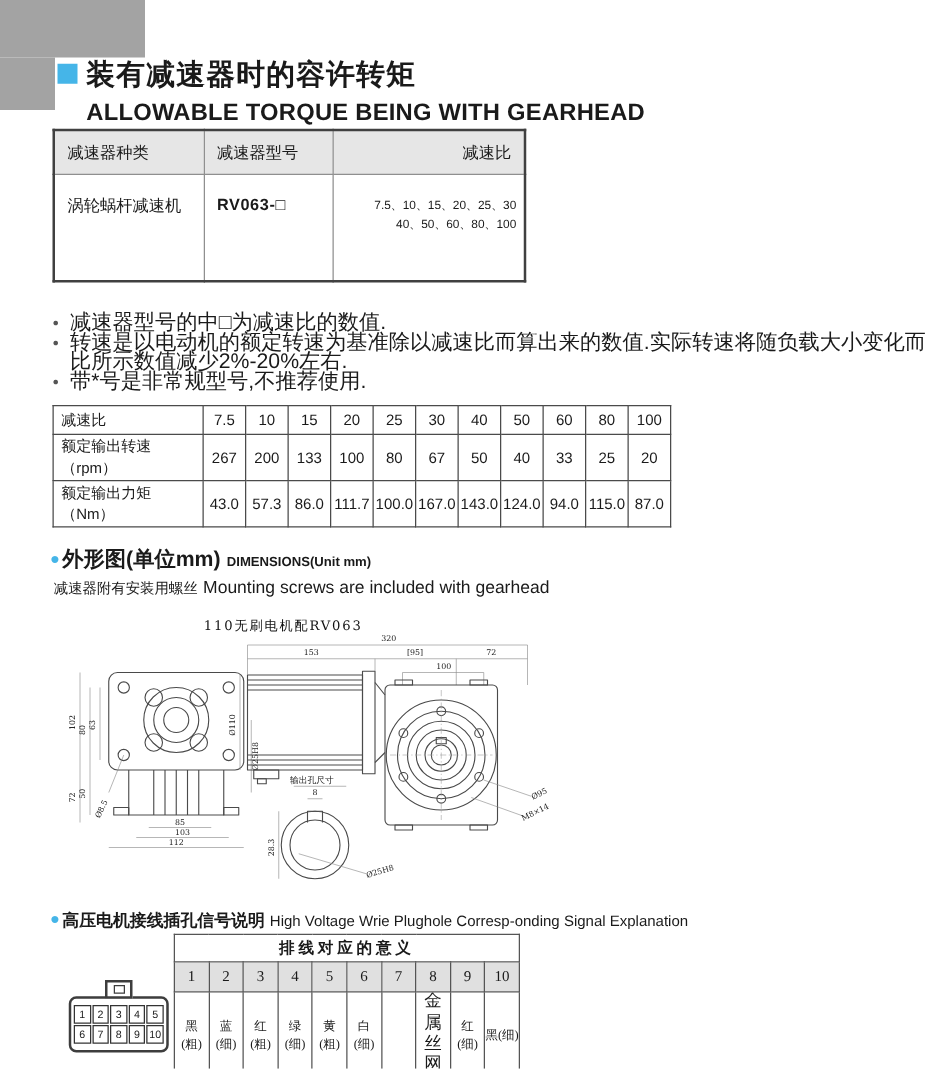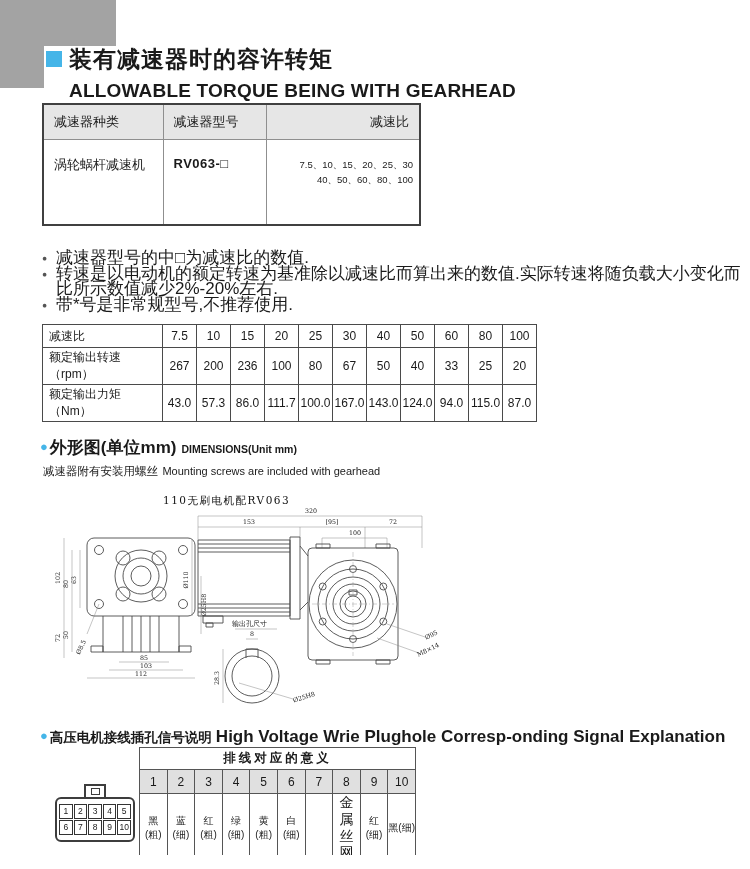--- a/index.html
+++ b/index.html
@@ -37,47 +37,47 @@
   .t2 td{width:31px;text-align:center;padding:0 1px;}
 
   
   .sec-title{position:absolute;white-space:nowrap;}
   .sec-title .dot{color:#45b5e8;font-size:13px;vertical-align:2px;margin-right:2px;}
   .dims-title{left:40px;top:436px;}
   .dims-title .cn{font-size:17px;font-weight:bold;}
   .dims-title .en{font-size:10.5px;font-weight:bold;margin-left:5px;}
   .dims-sub{position:absolute;left:43px;top:461px;white-space:nowrap;}
   .dims-sub .cn{font-size:11.5px;}
-  .dims-sub .en{font-size:11px;}
+  .dims-sub .en{font-size:14px;}
 
   .drawing{position:absolute;left:35px;top:486px;}
   .drawing .s{stroke:#4a4a4a;stroke-width:.9;fill:none;stroke-linejoin:round;}
   .drawing .thin{stroke:#8a8a8a;stroke-width:.5;fill:none;}
   .drawing .cl{stroke:#9a9a9a;stroke-width:.45;fill:none;stroke-dasharray:5 2 1 2;}
   .drawing .dim{stroke:#8a8a8a;stroke-width:.5;fill:none;}
   .drawing text{font-family:"DejaVu Serif",serif;font-size:6.3px;fill:#222;stroke:none;text-anchor:middle;}
   .drawing .dtitle{font-size:10.5px;letter-spacing:1.5px;fill:#111;text-anchor:start;}
   .drawing .lbl{font-size:7px;text-anchor:start;}
 
   
   .hv-title{left:40px;top:727px;}
   .hv-title .cn{font-size:13.5px;font-weight:bold;}
-  .hv-title .en{font-size:17px;font-weight:bold;margin-left:4px;}
+  .hv-title .en{font-size:12px;font-weight:normal;margin-left:4px;}
 
   .connector{position:absolute;left:55px;top:784px;width:80px;}
   .conn-tab{width:18px;height:11px;border:2px solid #3d3d3d;margin:0 auto -2px auto;
             display:flex;align-items:center;justify-content:center;background:#fff;position:relative;z-index:1;}
   .conn-tab-inner{width:7px;height:5px;border:1px solid #3d3d3d;}
   .conn-body{border:2px solid #3d3d3d;border-radius:6px;background:#fff;padding:4px 2px;position:relative;}
   .conn-row{display:flex;justify-content:center;gap:1px;margin:1px 0;}
   .conn-pin{width:12px;height:13px;border:1px solid #333;font-size:8.5px;line-height:13px;
             text-align:center;overflow:hidden;}
 
   .wt{position:absolute;left:139px;top:747px;border:1.5px solid #555;table-layout:fixed;width:277px;}
-  .wt td{border:1px solid #555;text-align:center;overflow:hidden;}
+  .wt td{border:1px solid #555;text-align:center;overflow:hidden;font-family:Liberation Serif, serif;}
   .wt .wt-title{height:19px;font-size:12.5px;font-weight:bold;letter-spacing:3px;background:#fff;}
   .wt .num{height:21px;background:#e0e0e0;font-size:12px;}
   .wt .col{height:31px;font-size:10px;background:#fff;padding:0;}
   .wt .mesh{font-size:14px;line-height:1.2;}
   .wt .sig{height:24px;background:#e0e0e0;font-size:12px;font-weight:bold;}
   .wt .small{font-size:7px;}
 </style>
 </head>
 <body>
 
@@ -132,21 +132,21 @@
       <td>40</td>
       <td>50</td>
       <td>60</td>
       <td>80</td>
       <td>100</td>
     </tr>
     <tr>
       <th>额定输出转速（rpm）</th>
       <td>267</td>
       <td>200</td>
-      <td>236</td>
+      <td>133</td>
       <td>100</td>
       <td>80</td>
       <td>67</td>
       <td>50</td>
       <td>40</td>
       <td>33</td>
       <td>25</td>
       <td>20</td>
     </tr>
     <tr>

